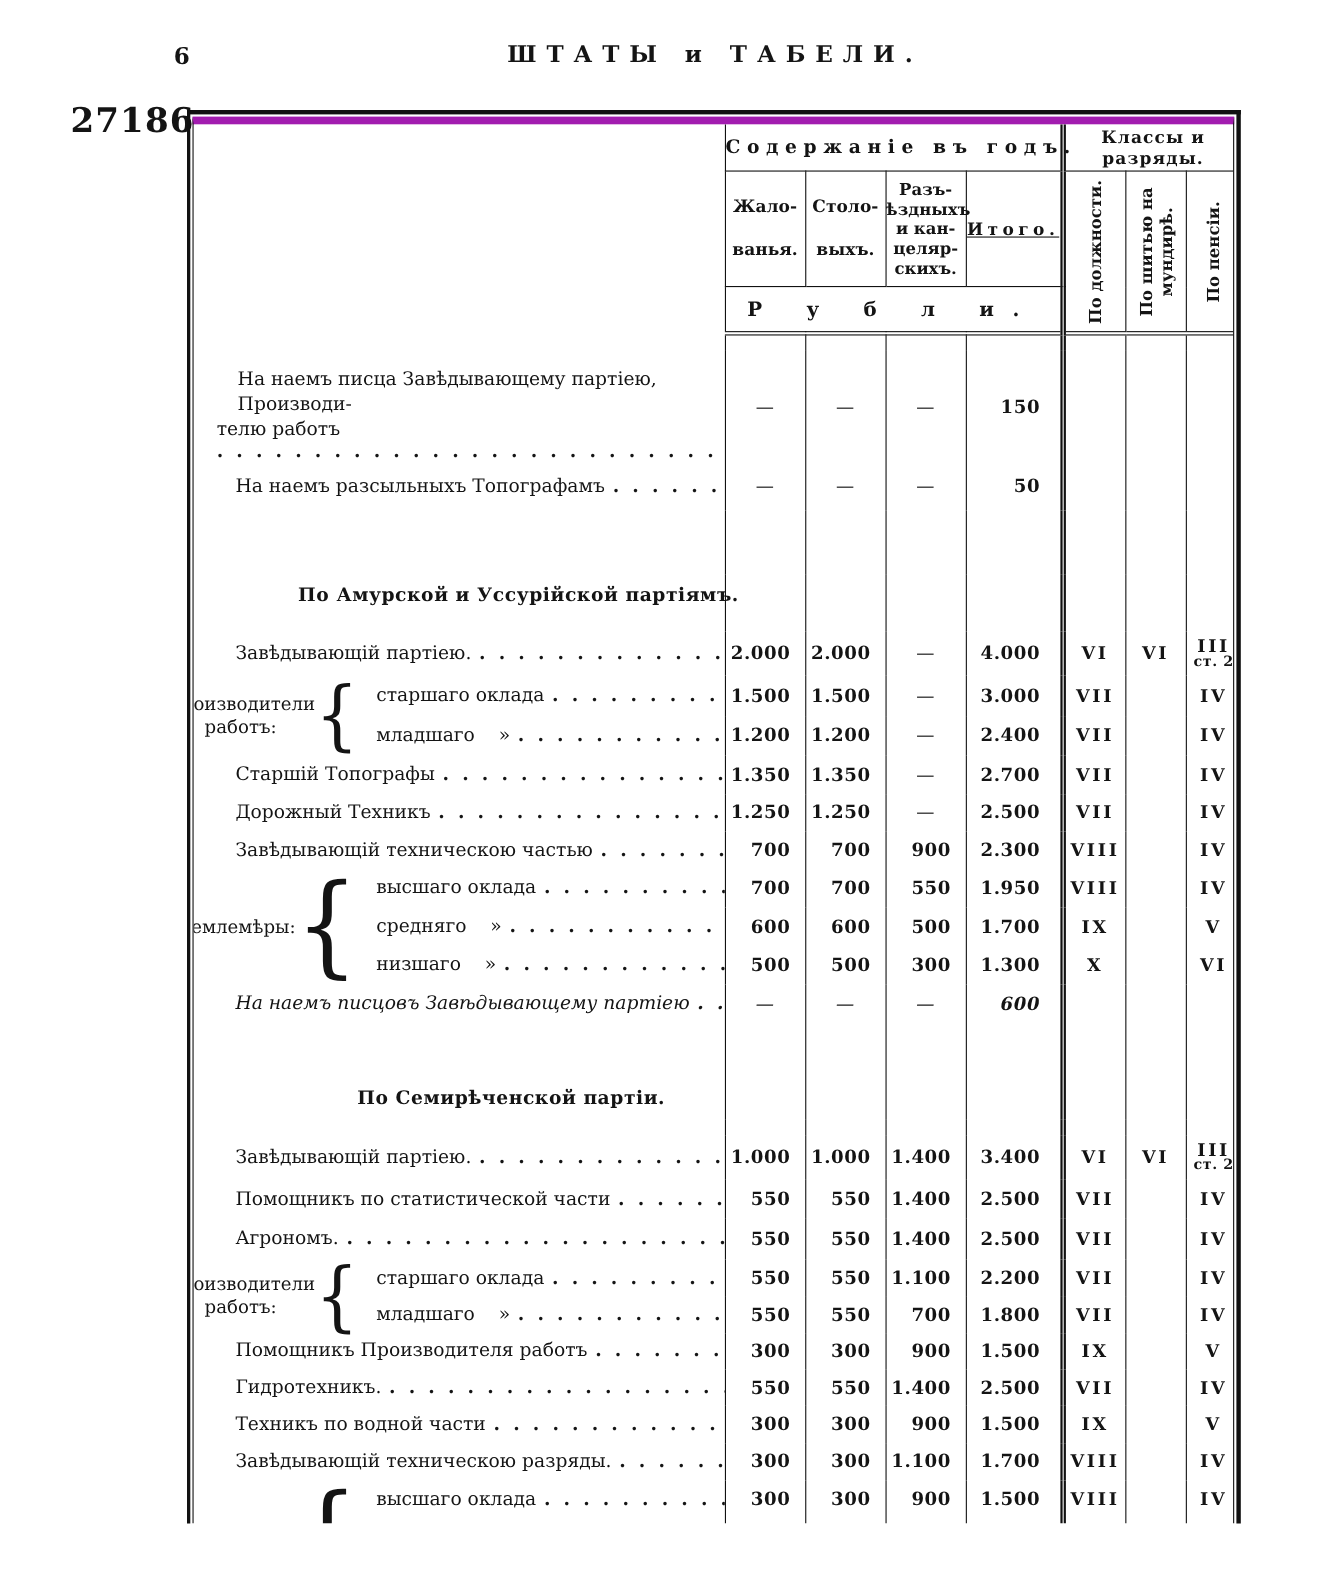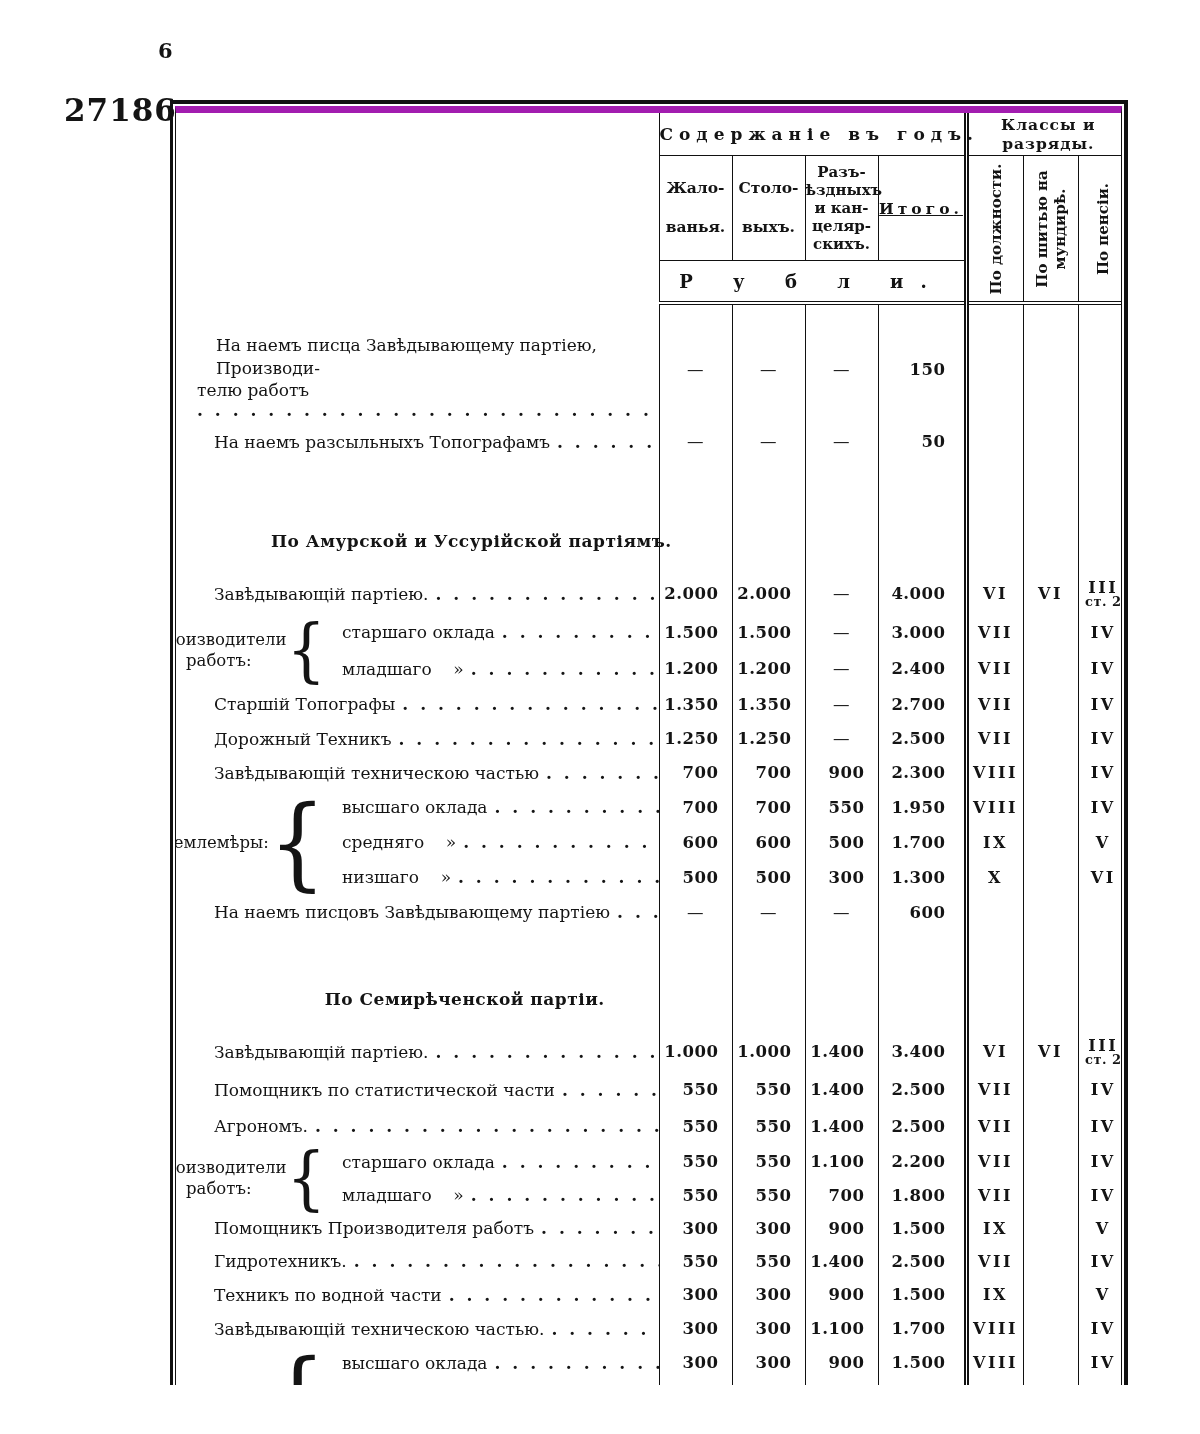--- a/index.html
+++ b/index.html
@@ -114,20 +114,21 @@
     text-align:center;font-weight:bold;font-size:17px;
     padding-left:95px;letter-spacing:0.5px;white-space:nowrap;
   }
 </style>
 </head>
 <body>
 
 <div id="page">
 
   <div class="pageno">6</div>
+  <div class="runhead">ШТАТЫ и ТАБЕЛИ.</div>
   <div class="marginno">27186</div>
 
   <div class="tblwrap">
     <div class="tblinner">
       <table>
         <colgroup>
           <col class="cg">
             <col class="cl">
           <col class="cm0">
             <col class="cm1">
@@ -383,21 +384,21 @@
                 </div>
               </td>
               <td class="m c0">500</td>
               <td class="m c1">500</td>
               <td class="m c2">300</td>
               <td class="m c3">1.300</td>
               <td class="k k1">X</td>
               <td class="k k2"></td>
               <td class="k k3">VI</td>
             </tr>
-            <tr style="height: 35px;">
+            <tr style="height: 35px; font-style: italic;">
               <td class="lbl" colspan="2">
                 <div class="lab">
                   <span class="t">На наемъ писцовъ Завѣдывающему партіею</span>
                   <span class="dots"></span>
                 </div>
               </td>
               <td class="m c0 dash">—</td>
               <td class="m c1 dash">—</td>
               <td class="m c2 dash">—</td>
               <td class="m c3">600</td>
@@ -560,21 +561,21 @@
               <td class="m c1">300</td>
               <td class="m c2">900</td>
               <td class="m c3">1.500</td>
               <td class="k k1">IX</td>
               <td class="k k2"></td>
               <td class="k k3">V</td>
             </tr>
             <tr style="height: 34px;">
               <td class="lbl" colspan="2">
                 <div class="lab">
-                  <span class="t">Завѣдывающій техническою частью.</span>
+                  <span class="t">Завѣдывающій техническою разряды.</span>
                   <span class="dots"></span>
                 </div>
               </td>
               <td class="m c0">300</td>
               <td class="m c1">300</td>
               <td class="m c2">1.100</td>
               <td class="m c3">1.700</td>
               <td class="k k1">VIII</td>
               <td class="k k2"></td>
               <td class="k k3">IV</td>

